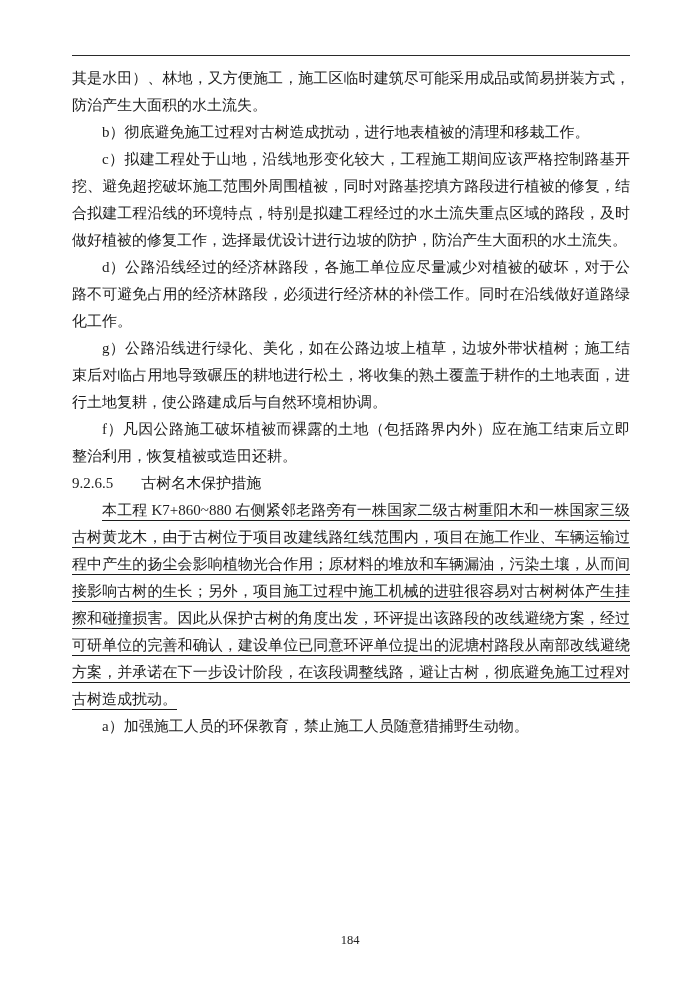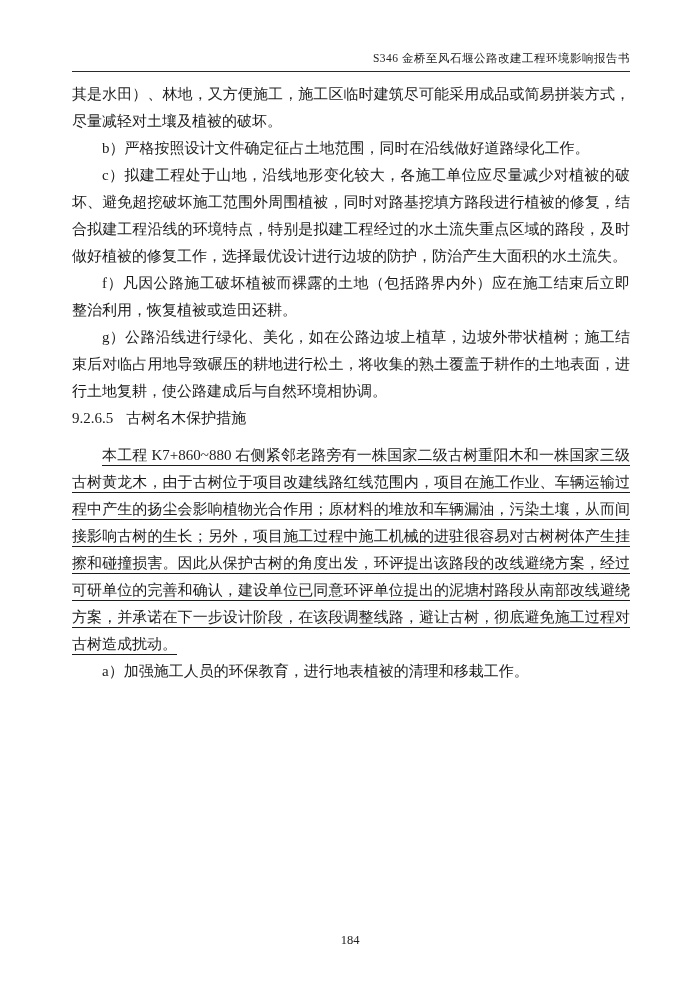--- a/index.html
+++ b/index.html
@@ -41,71 +41,70 @@
     text-align: justify;
     text-indent: 2em;
   }
   .para.no-indent {
     text-indent: 0;
   }
   .para.underlined {
     text-decoration: underline;
     text-decoration-thickness: 1px;
     text-underline-offset: 5px;
-    margin-top: 10px;
   }
   .heading {
     margin: 0;
     font-size: 15px;
     font-weight: normal;
     line-height: 27px;
     text-indent: 0;
   }
   .heading .heading-number {
-    margin-right: 13px;
+    margin-right: 28px;
   }
   .page-footer {
     position: absolute;
     left: 0;
     right: 0;
     bottom: 42px;
     text-align: center;
     font-size: 12.5px;
     color: #222;
   }
 </style>
 </head>
 <body>
 
 <div class="page">
 
-  <div class="doc-header">S346 金桥至风石堰公路改建工程环境影响报告书</div>
   <hr class="header-rule">
 
   <div class="content">
 
-    <p class="para no-indent">其是水田）、林地，又方便施工，施工区临时建筑尽可能采用成品或简易拼装方式，尽量减轻对土壤及植被的破坏。</p>
+    <p class="para no-indent">其是水田）、林地，又方便施工，施工区临时建筑尽可能采用成品或简易拼装方式，防治产生大面积的水土流失。</p>
 
-    <p class="para">b）严格按照设计文件确定征占土地范围，同时在沿线做好道路绿化工作。</p>
+    <p class="para">b）彻底避免施工过程对古树造成扰动，进行地表植被的清理和移栽工作。</p>
 
-    <p class="para">c）拟建工程处于山地，沿线地形变化较大，各施工单位应尽量减少对植被的破坏、避免超挖破坏施工范围外周围植被，同时对路基挖填方路段进行植被的修复，结合拟建工程沿线的环境特点，特别是拟建工程经过的水土流失重点区域的路段，及时做好植被的修复工作，选择最优设计进行边坡的防护，防治产生大面积的水土流失。</p>
+    <p class="para">c）拟建工程处于山地，沿线地形变化较大，工程施工期间应该严格控制路基开挖、避免超挖破坏施工范围外周围植被，同时对路基挖填方路段进行植被的修复，结合拟建工程沿线的环境特点，特别是拟建工程经过的水土流失重点区域的路段，及时做好植被的修复工作，选择最优设计进行边坡的防护，防治产生大面积的水土流失。</p>
+
+    <p class="para">d）公路沿线经过的经济林路段，各施工单位应尽量减少对植被的破坏，对于公路不可避免占用的经济林路段，必须进行经济林的补偿工作。同时在沿线做好道路绿化工作。</p>
 
 
+    <p class="para">g）公路沿线进行绿化、美化，如在公路边坡上植草，边坡外带状植树；施工结束后对临占用地导致碾压的耕地进行松土，将收集的熟土覆盖于耕作的土地表面，进行土地复耕，使公路建成后与自然环境相协调。</p>
 
     <p class="para">f）凡因公路施工破坏植被而裸露的土地（包括路界内外）应在施工结束后立即整治利用，恢复植被或造田还耕。</p>
-
-    <p class="para">g）公路沿线进行绿化、美化，如在公路边坡上植草，边坡外带状植树；施工结束后对临占用地导致碾压的耕地进行松土，将收集的熟土覆盖于耕作的土地表面，进行土地复耕，使公路建成后与自然环境相协调。</p>
 
     <h2 class="heading">
       <span class="heading-number">9.2.6.5</span><span class="heading-title">古树名木保护措施</span>
     </h2>
 
     <p class="para underlined">本工程 K7+860~880 右侧紧邻老路旁有一株国家二级古树重阳木和一株国家三级古树黄龙木，由于古树位于项目改建线路红线范围内，项目在施工作业、车辆运输过程中产生的扬尘会影响植物光合作用；原材料的堆放和车辆漏油，污染土壤，从而间接影响古树的生长；另外，项目施工过程中施工机械的进驻很容易对古树树体产生挂擦和碰撞损害。因此从保护古树的角度出发，环评提出该路段的改线避绕方案，经过可研单位的完善和确认，建设单位已同意环评单位提出的泥塘村路段从南部改线避绕方案，并承诺在下一步设计阶段，在该段调整线路，避让古树，彻底避免施工过程对古树造成扰动。</p>
 
 
-    <p class="para">a）加强施工人员的环保教育，进行地表植被的清理和移栽工作。</p>
+    <p class="para">a）加强施工人员的环保教育，禁止施工人员随意猎捕野生动物。</p>
 
 
   </div>
 
   <div class="page-footer">184</div>
 
 </div>
 
 </body></html>

